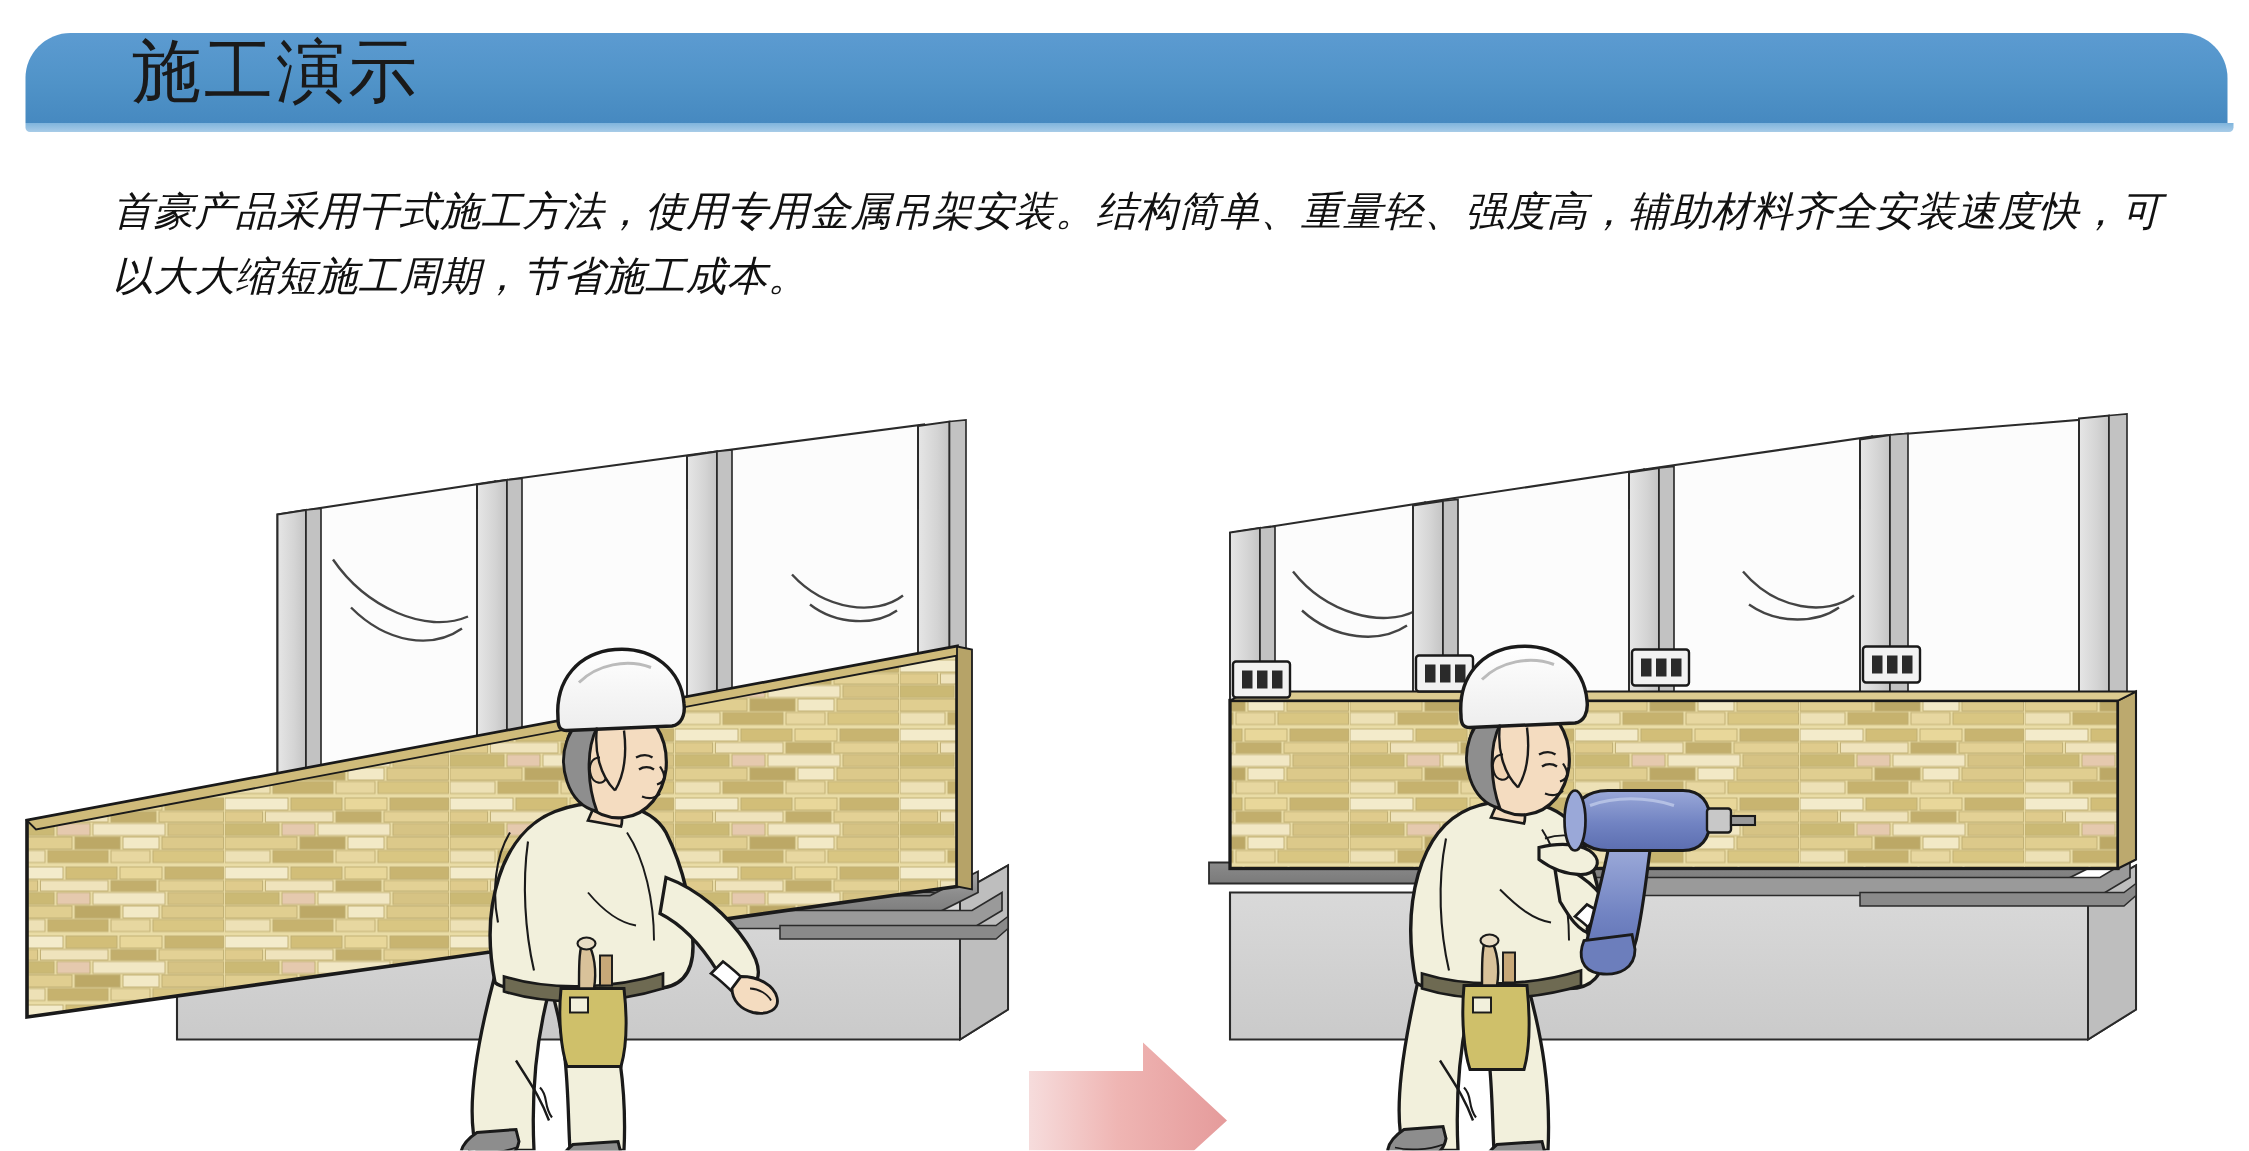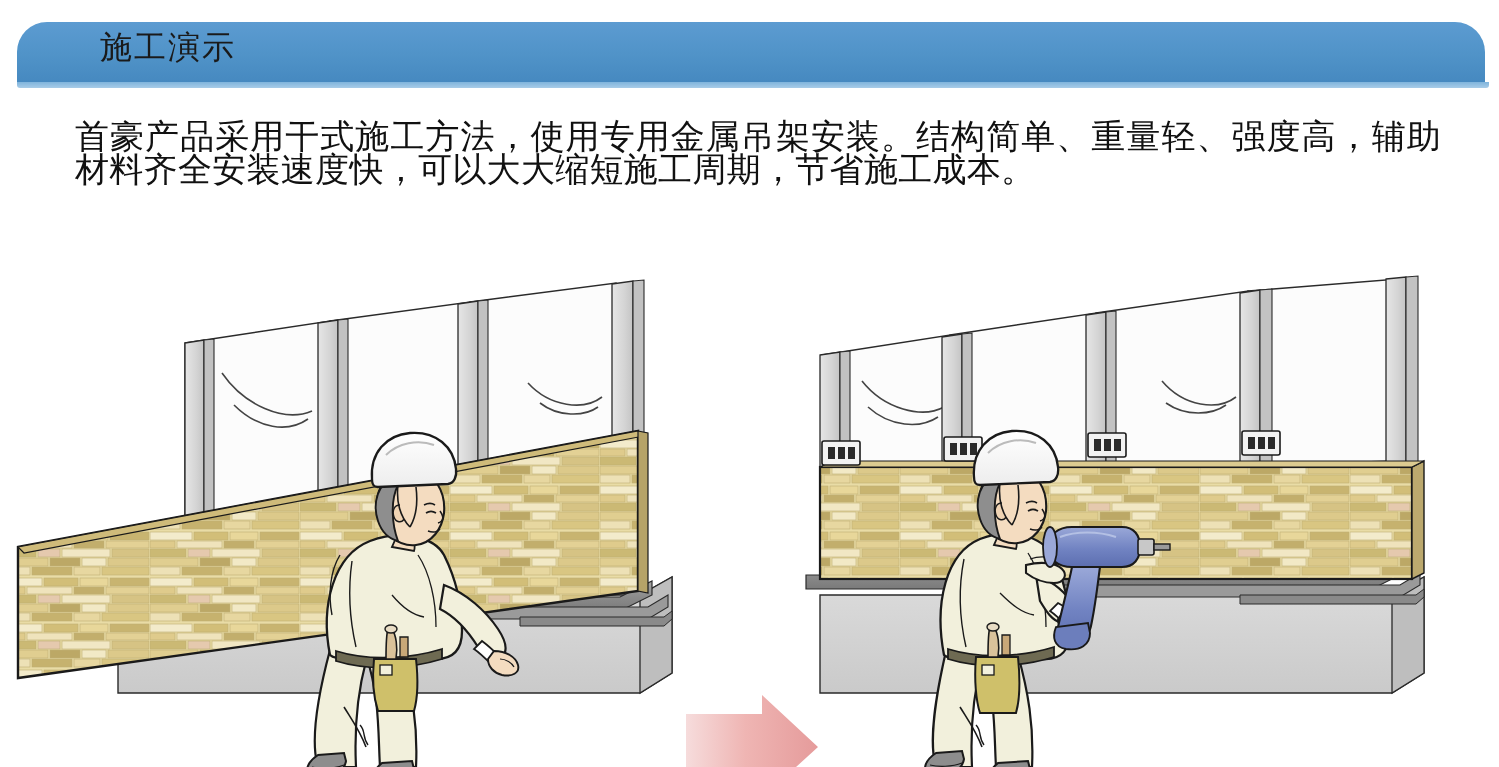--- a/index.html
+++ b/index.html
@@ -29,42 +29,43 @@
     position: absolute;
     left: 17px;
     top: 82px;
     width: 1472px;
     height: 6px;
     background: linear-gradient(180deg, #7FB4DC 0%, #A8CCE8 100%);
     border-radius: 0 0 3px 3px;
   }
   #title-text {
     position: absolute;
-    left: 100px;
+    left: 88px;
     top: 21px;
     font-family: "DejaVu Serif", "Liberation Serif", serif;
-    font-size: 32px;
+    font-size: 46px;
     line-height: 52px;
     color: #1a1a1a;
     letter-spacing: 2px;
     white-space: nowrap;
   }
 
   
   #body-paragraph {
     position: absolute;
     left: 75px;
     top: 120px;
     width: 1366px;
     font-family: "DejaVu Serif", "Liberation Serif", serif;
-    font-size: 34px;
-    line-height: 33px;
+    font-size: 27px;
+    line-height: 43px;
     color: #111111;
     text-align: justify;
     letter-spacing: 0.3px;
+    font-style: italic;
   }
 
   
   #illustration {
     position: absolute;
     left: 0;
     top: 255px;
     width: 1499px;
     height: 512px;
   }

